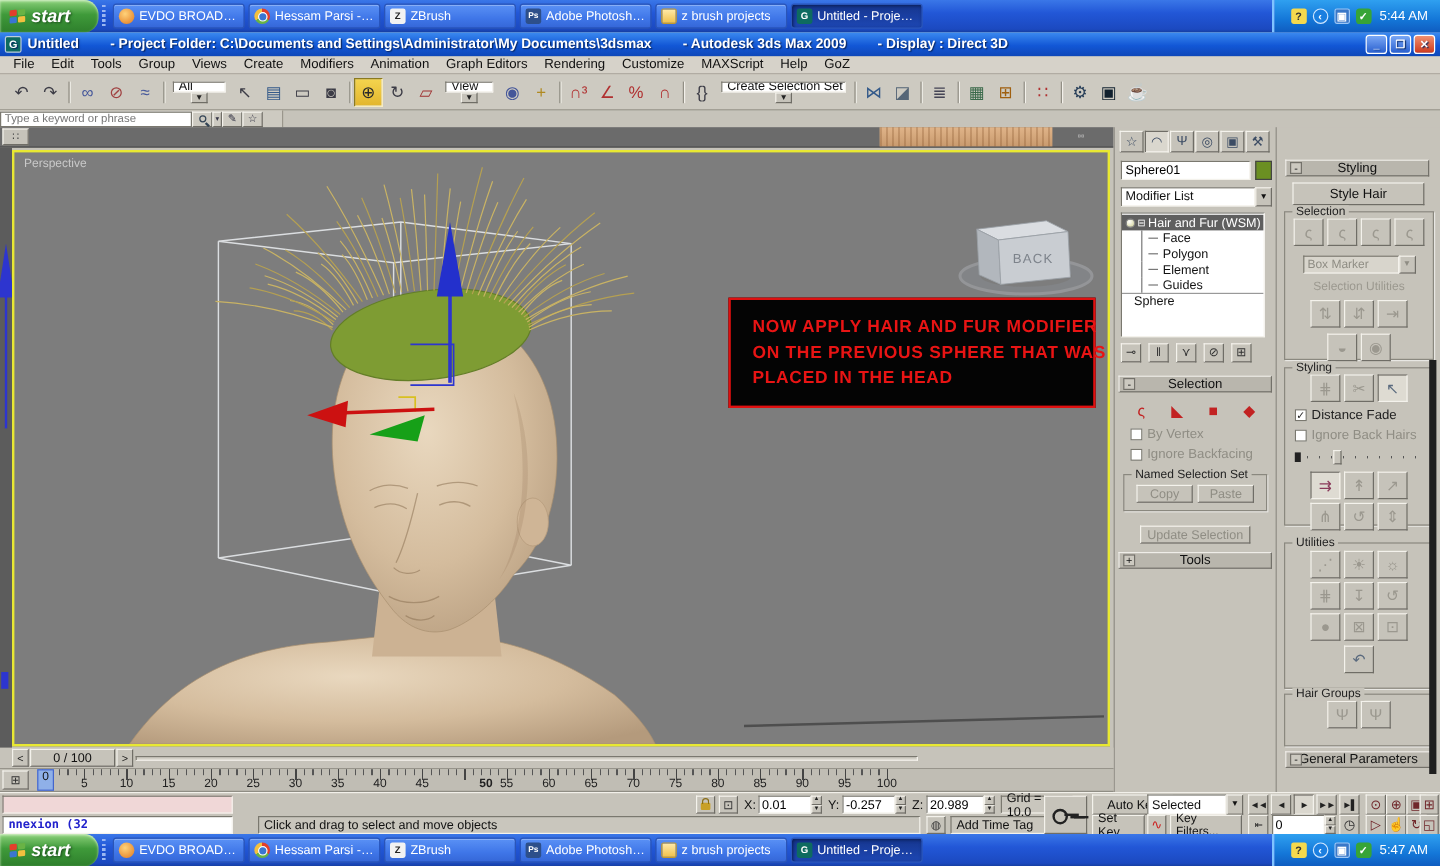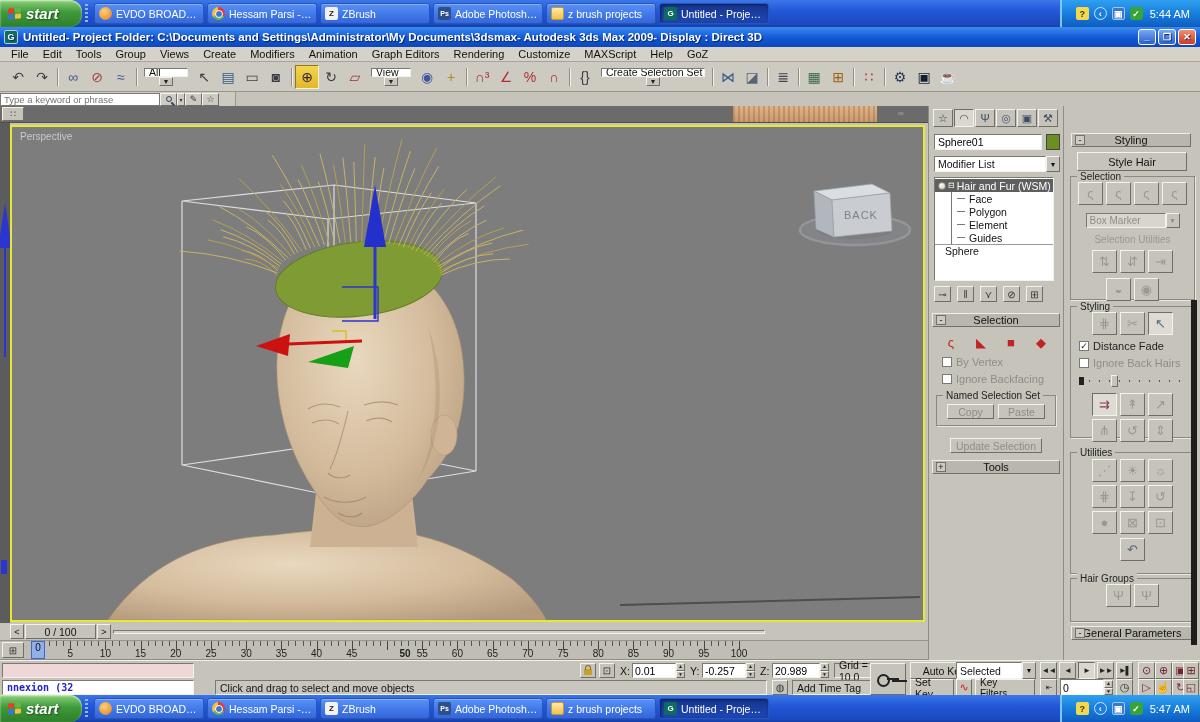--- a/index.html
+++ b/index.html
@@ -36,21 +36,21 @@
   .tray-ic{width:13px;height:13px;display:flex;align-items:center;justify-content:center;font-size:9px;font-weight:bold;border-radius:2px;}
   .tri-help{background:#f5d94d;color:#333;}
   .tri-blue{background:#1b7fe0;border-radius:50%;border:1px solid #cfe6ff;}
   .tri-net{background:#3a78c8;border:1px solid #9cc6f5;}
   .tri-shield{background:#37a437;border-radius:3px;}
   .tray-time{font-size:11px;margin-left:2px;}
 
   
   #titlebar{position:absolute;top:27px;left:0;width:1200px;height:20px;background:linear-gradient(#3b8af0,#1257d6 55%,#0e47b8);display:flex;align-items:center;color:#fff;font-weight:bold;font-size:11.5px;padding:0 4px;text-shadow:1px 1px 1px #08255e;}
   .app-ic{width:14px;height:14px;background:#0e6b60;border:1px solid #bcd;border-radius:2px;margin-right:5px;display:flex;align-items:center;justify-content:center;font-size:9px;}
-  #titlebar .seg{white-space:nowrap;}
+  #titlebar .seg{margin-right:26px;white-space:nowrap;}
   .win-btns{margin-left:auto;display:flex;gap:2px;}
   .win-btn{width:18px;height:16px;border-radius:3px;border:1px solid #fff;display:flex;align-items:center;justify-content:center;color:#fff;font-size:9px;background:linear-gradient(#79a7f5,#2a60cf);}
   .win-btn.close{background:linear-gradient(#f09070,#cf3a1d);}
 
   
   #menubar{position:absolute;top:47px;left:0;width:1200px;height:15px;background:#d6d2c9;border-bottom:1px solid #a8a49a;display:flex;align-items:center;padding-left:4px;gap:0;}
   .menu-item{padding:0 7px;font-size:11px;color:#111;}
 
   
   #toolbar{position:absolute;top:62px;left:0;width:1200px;height:30px;background:#cdcac1;border-bottom:1px solid #9a968c;display:flex;align-items:center;padding-left:6px;}
@@ -592,20 +592,25 @@
       <g data-name="viewcube">
         <ellipse cx="843" cy="103" rx="55" ry="15" fill="#8e939a" opacity="0.35" stroke="#bfc4ca" stroke-width="2.5"></ellipse>
         <ellipse cx="843" cy="103" rx="38" ry="9" fill="#7d7d7d"></ellipse>
         <path d="M802,64 L860,57 L878,66 L820,73 Z" fill="#dadde1" stroke="#9aa0a6" stroke-width="0.7"></path>
         <path d="M802,64 L820,73 L822,110 L804,102 Z" fill="#b2b7bd" stroke="#9aa0a6" stroke-width="0.7"></path>
         <path d="M820,73 L878,66 L880,104 L822,110 Z" fill="#c9cdd2" stroke="#9aa0a6" stroke-width="0.7"></path>
         <text x="832" y="92" font-size="11" fill="#7d838b" letter-spacing="1" data-name="viewcube-face-label">BACK</text>
       </g>
     </svg>
     <div id="vp-label" data-name="viewport-label">Perspective</div>
+    <div id="annotation" data-name="tutorial-annotation">
+      <div>NOW APPLY HAIR AND FUR MODIFIER</div>
+      <div>ON THE PREVIOUS SPHERE THAT WAS</div>
+      <div>PLACED IN THE HEAD</div>
+    </div>
   </div>
 
   <div id="cmd-panel" data-name="command-panel">
     <div id="cmd-tabs" data-name="command-panel-tabs">
         <span class="cmd-tab" data-name="create-tab-icon">
           <span>☆</span>
         </span>
         <span class="cmd-tab active" data-name="modify-tab-icon">
           <span>◠</span>
         </span>

